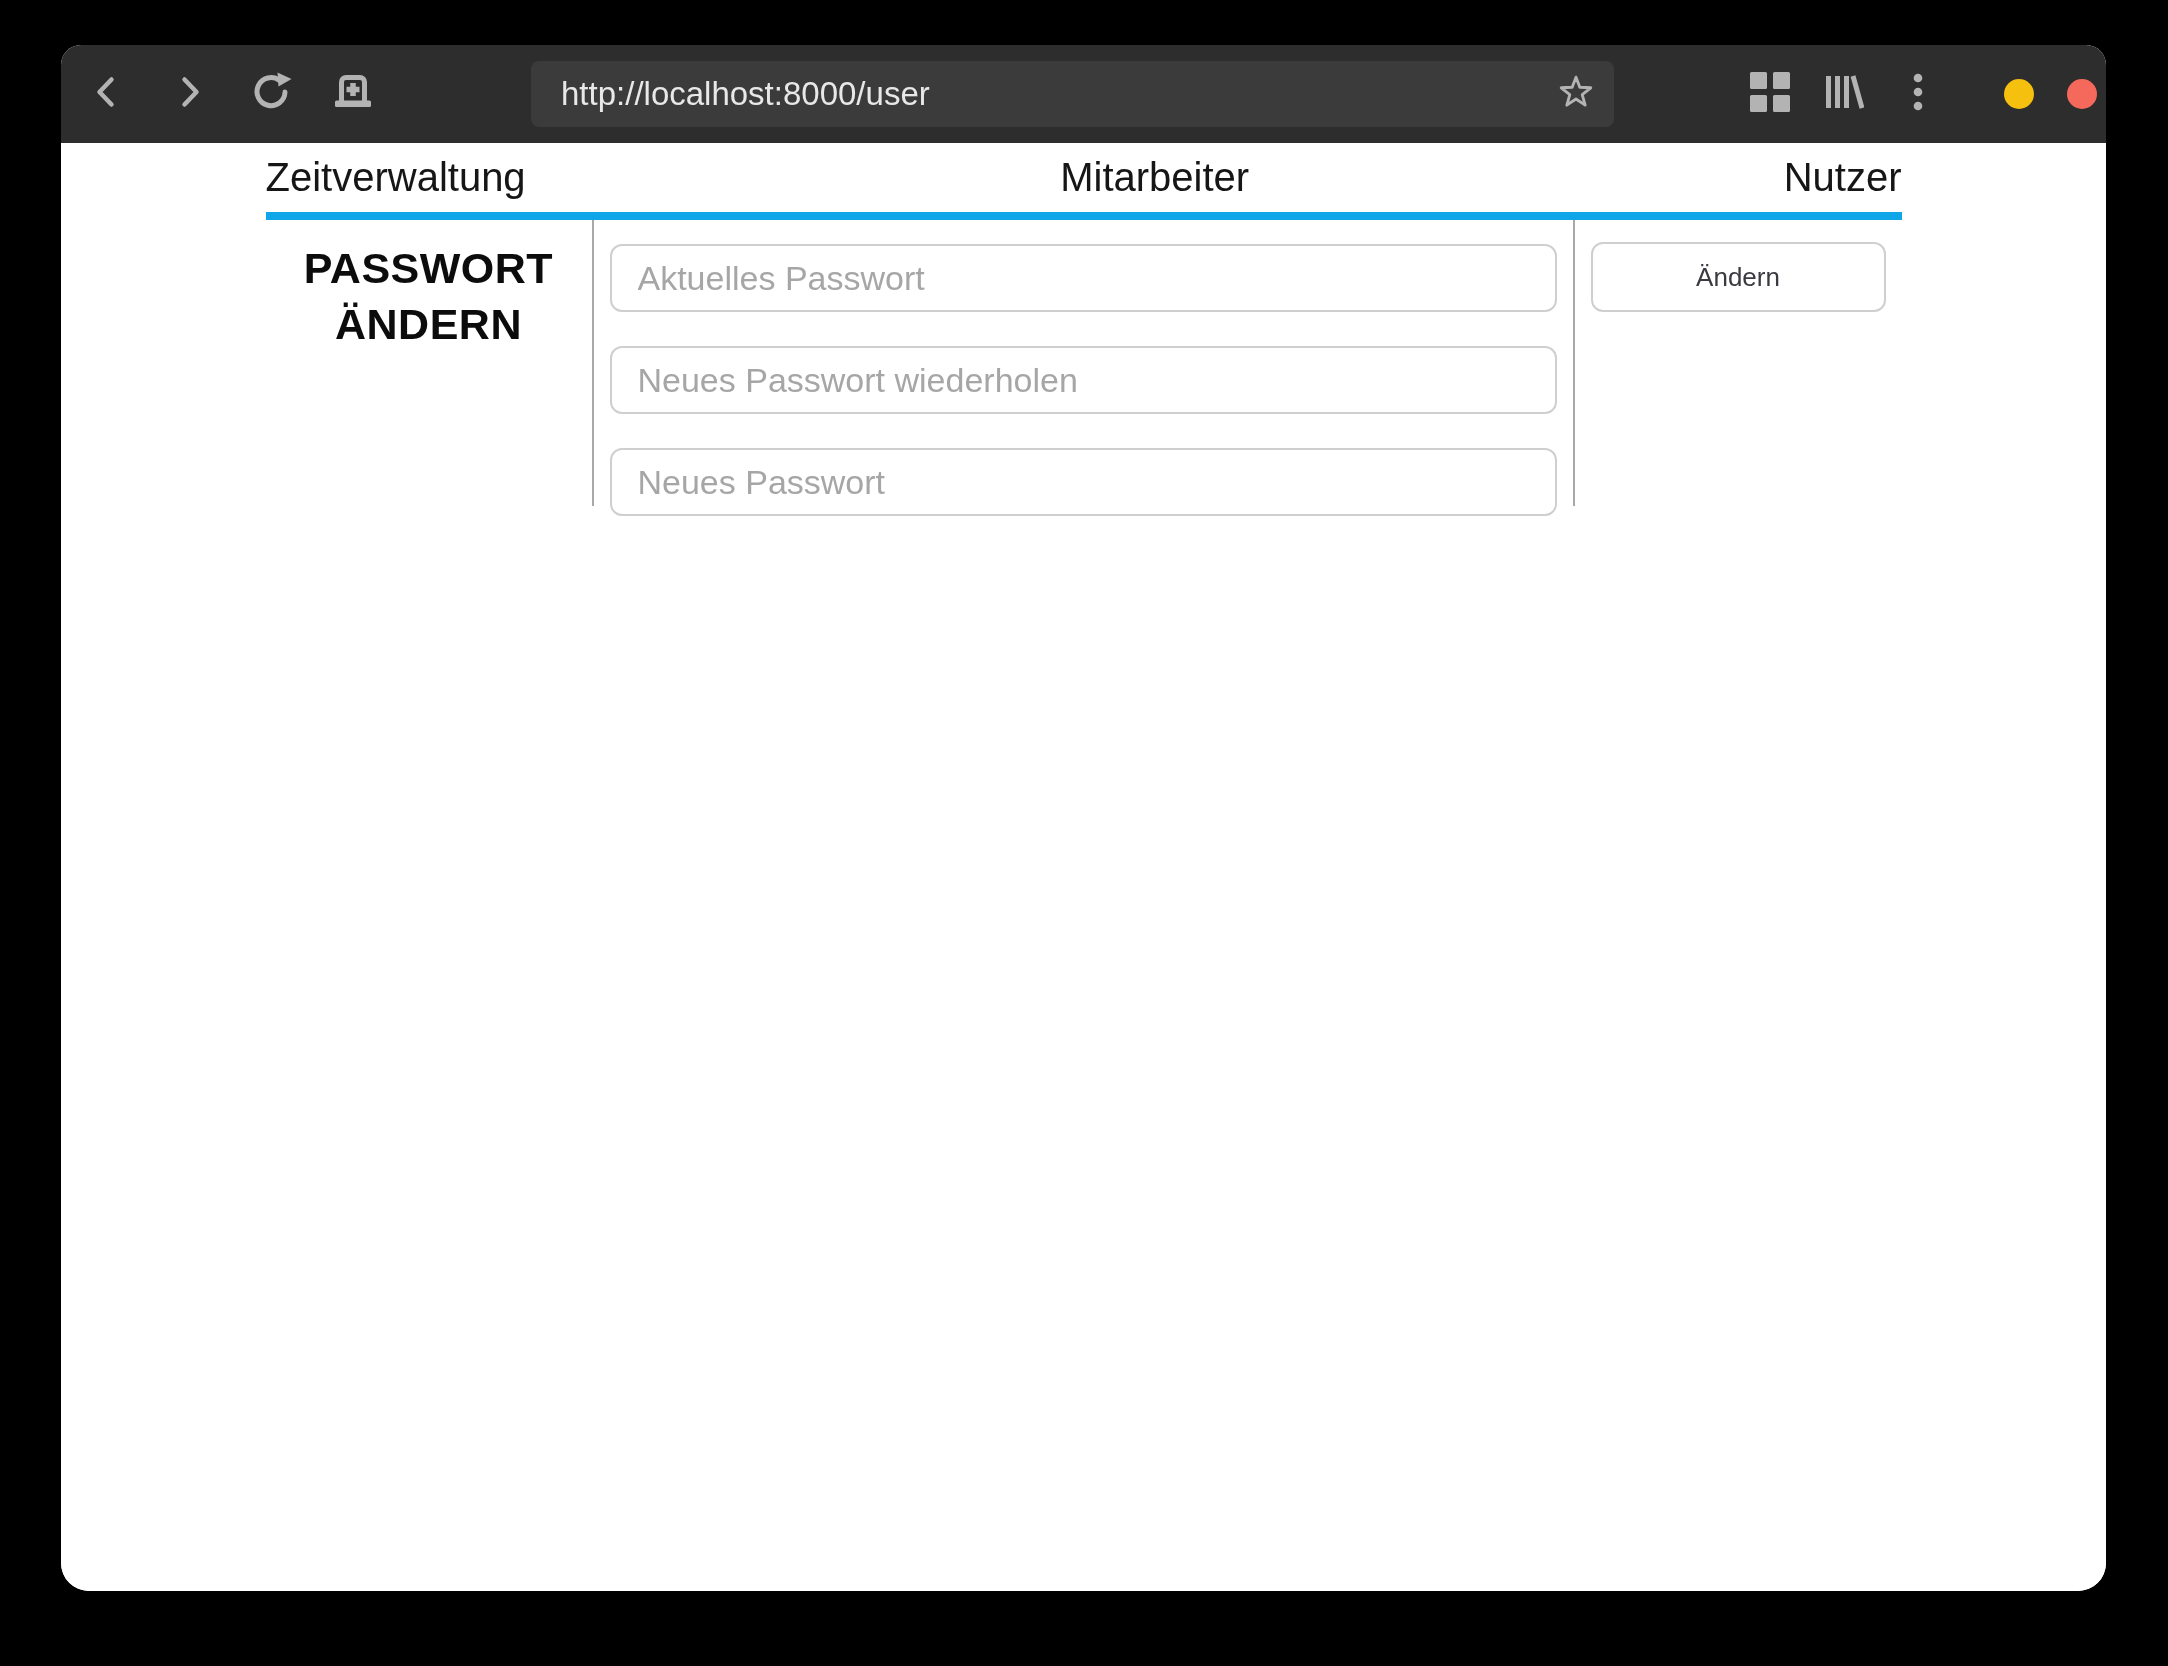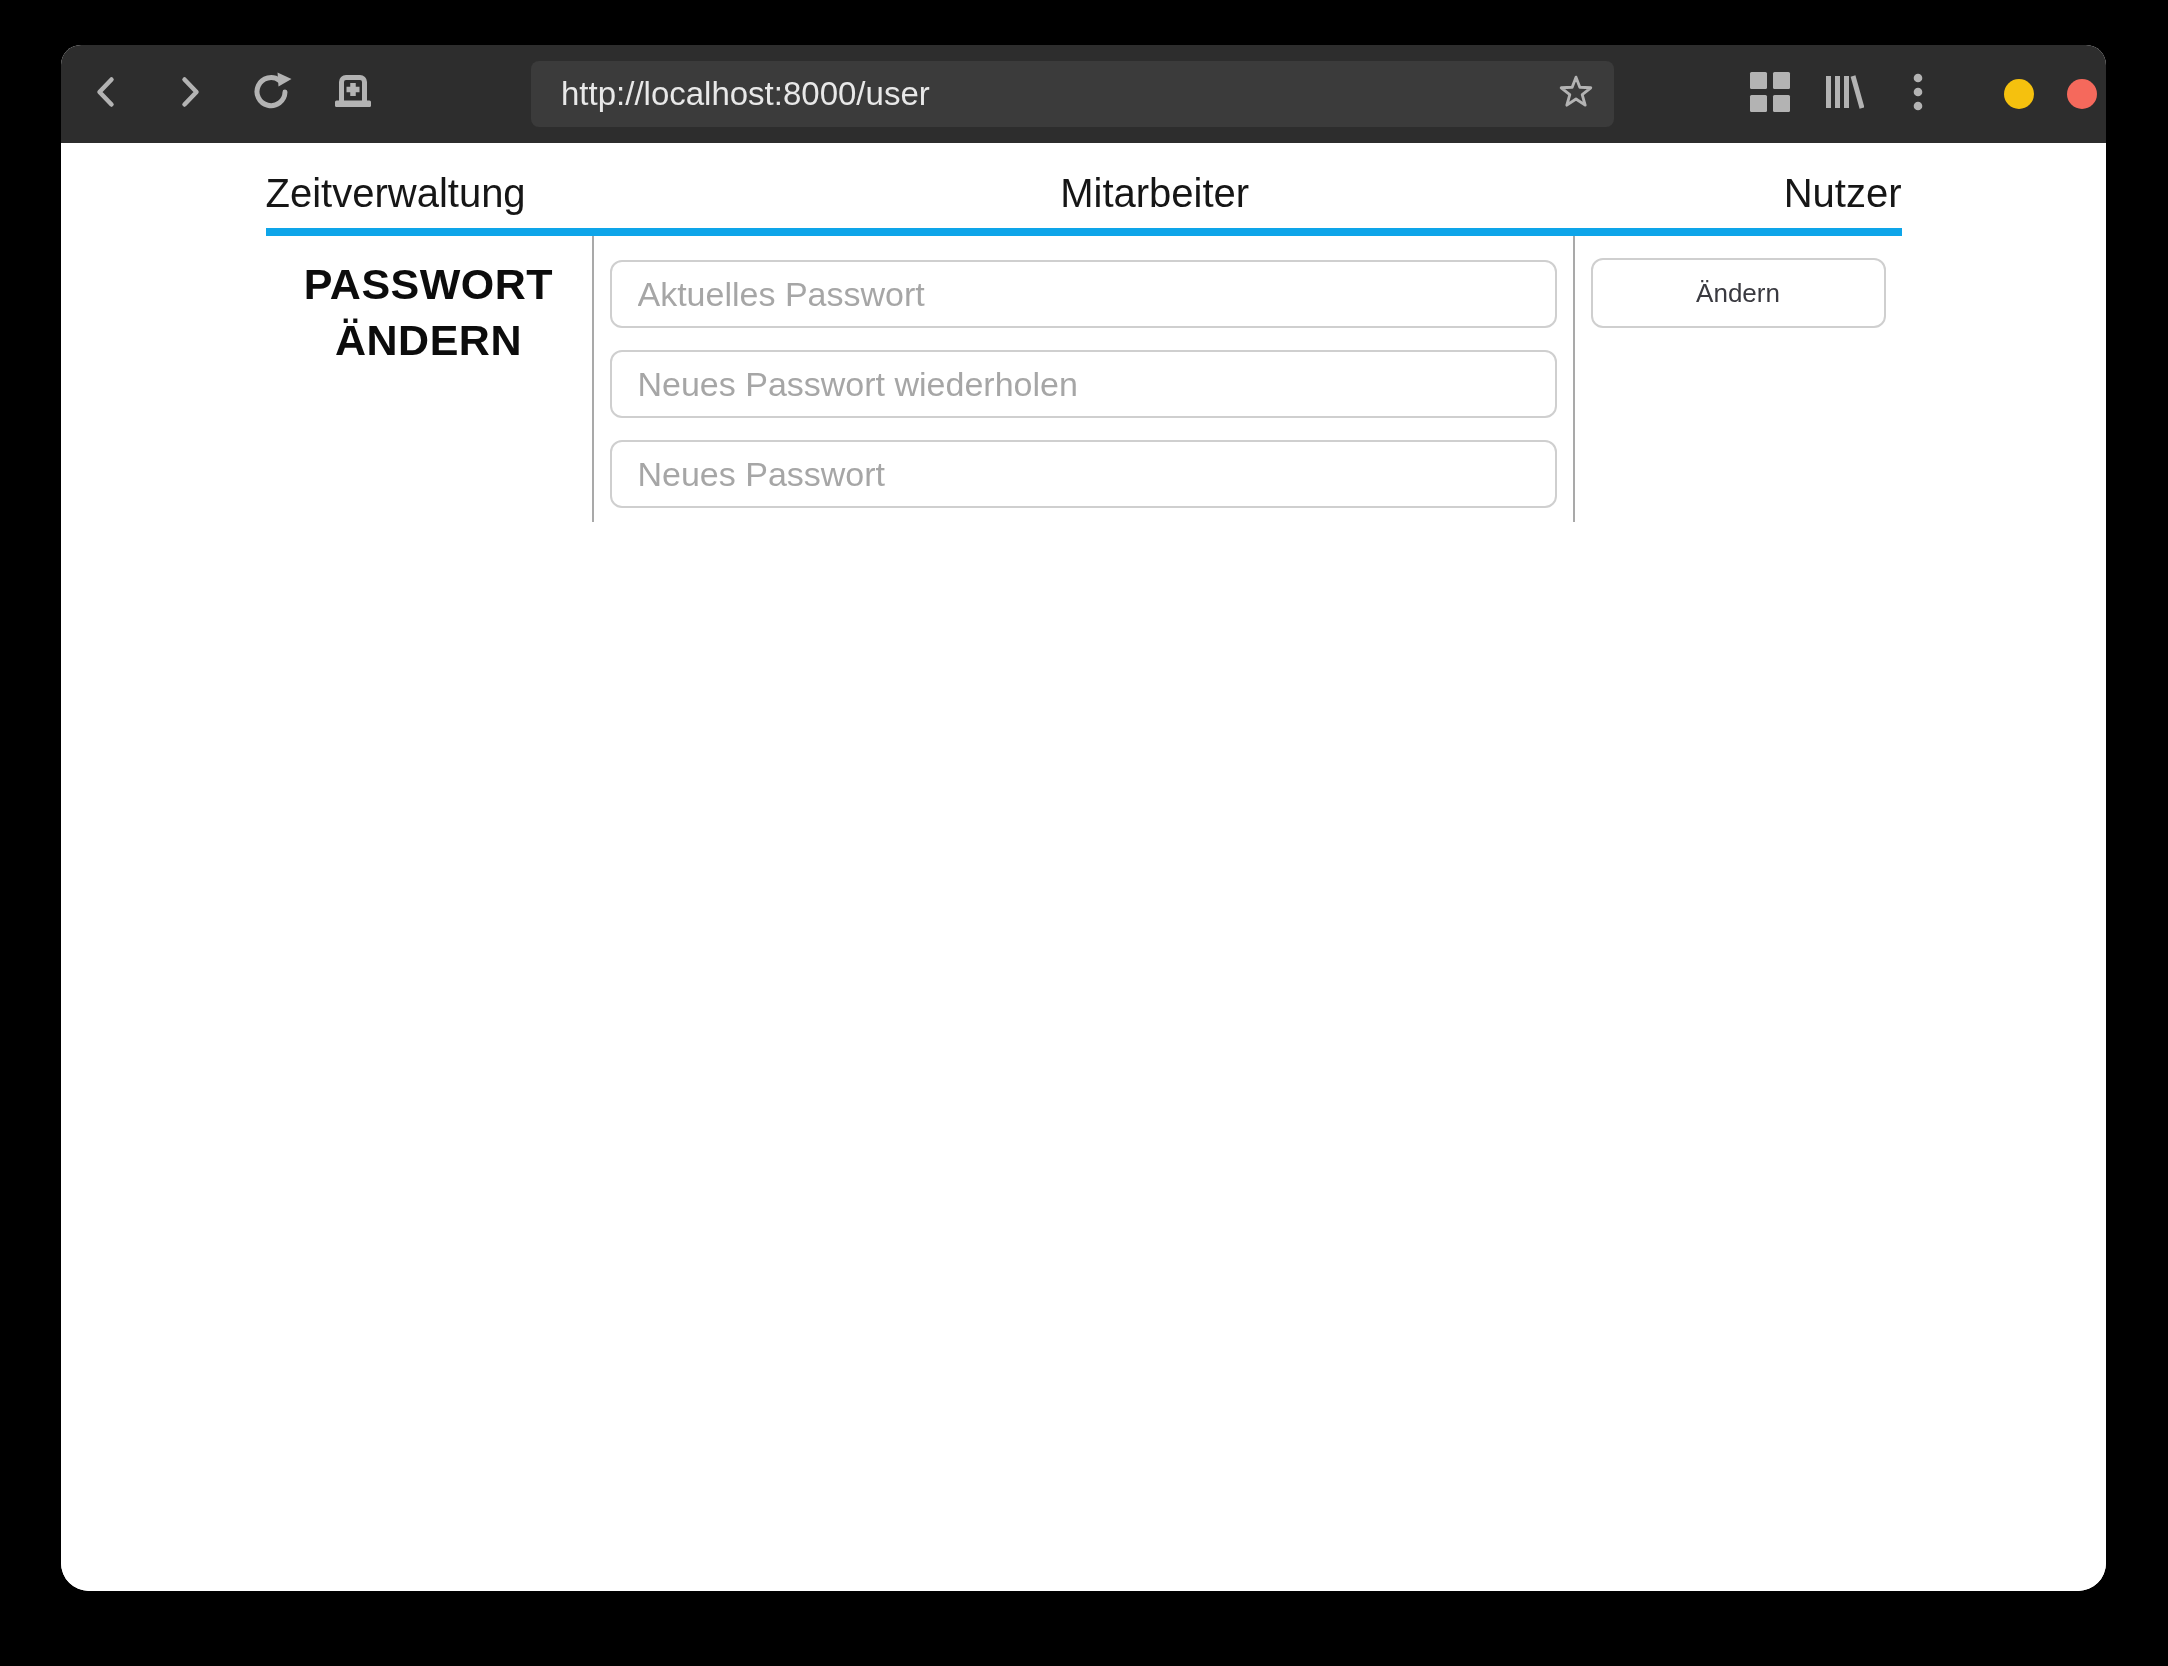--- a/index.html
+++ b/index.html
@@ -106,21 +106,21 @@
     overflow: hidden;
   }
   .container {
     width: 1636px;
     margin: 0 auto;
   }
   .nav-row {
     display: flex;
     justify-content: space-between;
     align-items: baseline;
-    padding: 28px 0 12px 0;
+    padding: 12px 0 12px 0;
     font-size: 40px;
     color: #161616;
   }
   .nav-link { cursor: pointer; }
   .panel {
     border-top: 8px solid #0ea5e9;
     display: flex;
     height: 294px;
   }
   .col-title {
@@ -147,21 +147,21 @@
     display: block;
     width: 100%;
     height: 68px;
     border: 2px solid #cfcfcf;
     border-radius: 12px;
     background: #fff;
     padding: 0 26px;
     font-size: 34px;
     font-family: inherit;
     color: #333;
-    margin-bottom: 22px;
+    margin-bottom: 34px;
     outline: none;
   }
   .pw-input::placeholder { color: #a6a6a6; opacity: 1; }
   .col-action {
     flex: 1;
     padding: 22px 16px 0 16px;
   }
   .submit-btn {
     display: block;
     width: 100%;

